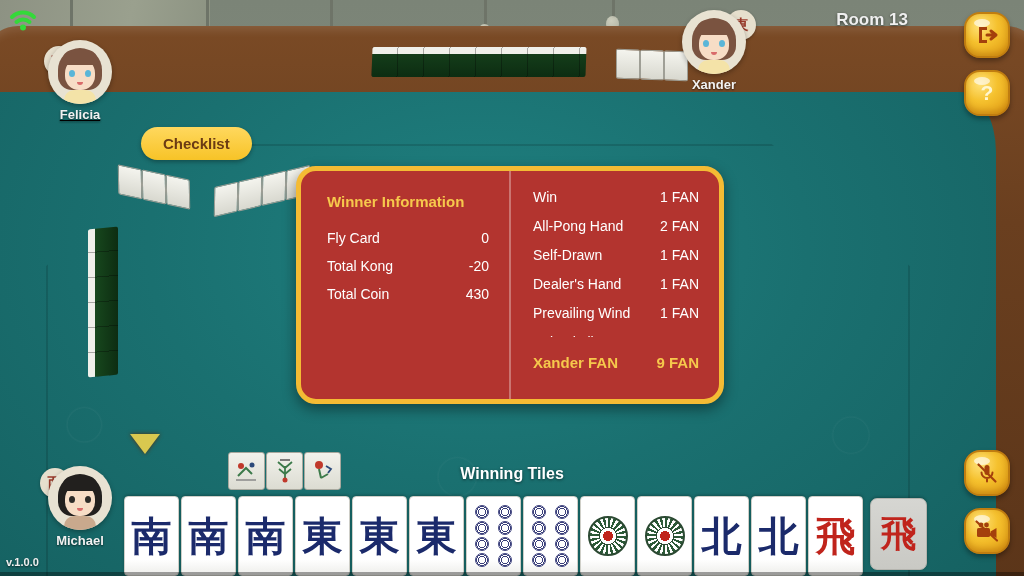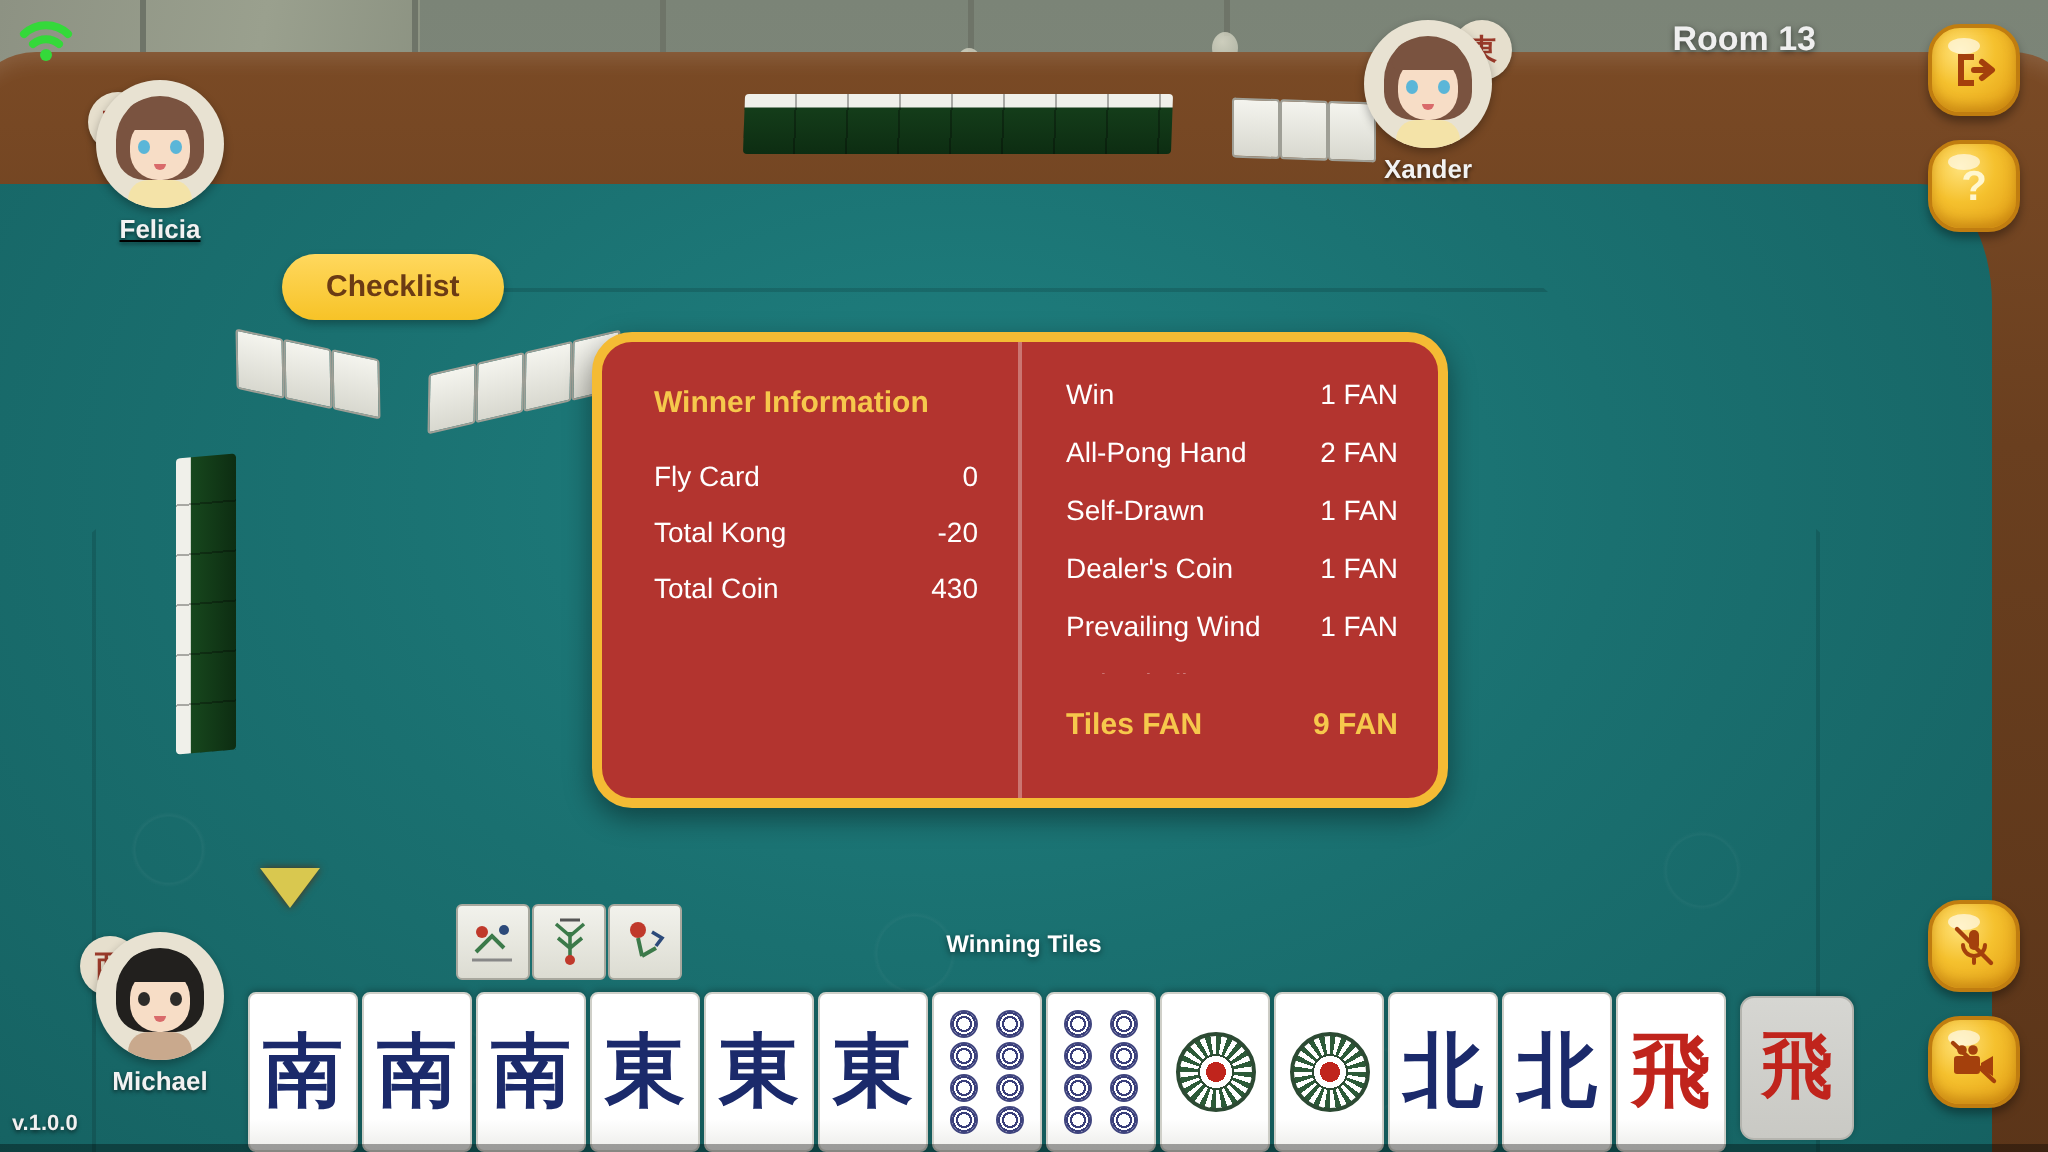--- a/index.html
+++ b/index.html
@@ -282,21 +282,21 @@
     border-left: 15px solid transparent;
     border-right: 15px solid transparent;
     border-top: 20px solid #d9c84f;
     filter: drop-shadow(0 0 2px rgba(90,40,10,.9));
   }
 
   
   .winning-label {
     position: absolute; left: 0; right: 0; top: 465px;
     text-align: center;
-    color: #ffffff; font-size: 12px; font-weight: bold;
+    color: #ffffff; font-size: 16px; font-weight: bold;
     text-shadow: 0 1px 3px rgba(0,0,0,.5);
   }
 
   
   .bonus-row {
     position: absolute; left: 228px; top: 452px;
     display: flex; gap: 1px;
   }
   .bonus-tile {
     width: 37px; height: 38px;
@@ -509,34 +509,34 @@
         </div>
         <div class="fan-row">
           <span>All-Pong Hand</span>
           <span>2 FAN</span>
         </div>
         <div class="fan-row">
           <span>Self-Drawn</span>
           <span>1 FAN</span>
         </div>
         <div class="fan-row">
-          <span>Dealer's Coin</span>
+          <span>Dealer's Hand</span>
           <span>1 FAN</span>
         </div>
         <div class="fan-row">
           <span>Prevailing Wind</span>
           <span>1 FAN</span>
         </div>
         <div class="fan-row">
           <span>Animal Tiles</span>
           <span>2 FAN</span>
         </div>
       </div>
       <div class="fan-total">
-        <span>Tiles FAN</span>
+        <span>Xander FAN</span>
         <span>9 FAN</span>
       </div>
     </div>
   </div>
 
   <div class="turn-arrow"></div>
 
   <div class="winning-label">Winning Tiles</div>
 
   <div class="bonus-row">

